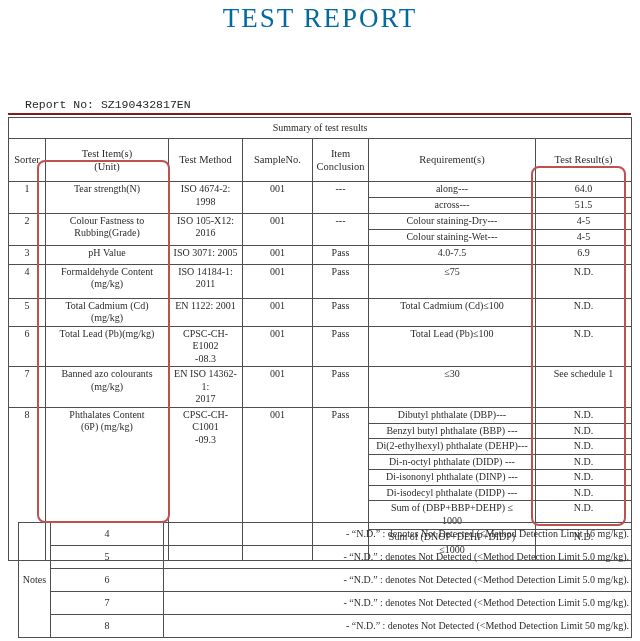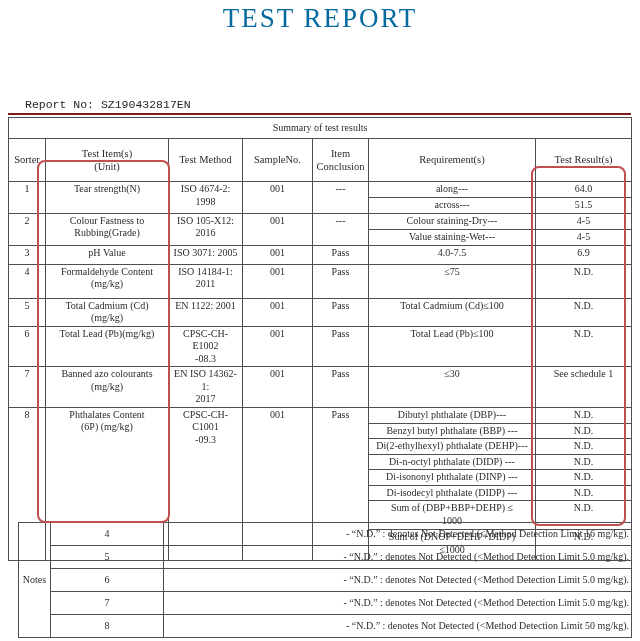--- a/index.html
+++ b/index.html
@@ -90,21 +90,21 @@
         <td rowspan="2">Colour Fastness to
 Rubbing(Grade)</td>
         <td rowspan="2">ISO 105-X12:
 2016</td>
         <td rowspan="2">001</td>
         <td rowspan="2">---</td>
         <td>Colour staining-Dry---</td>
         <td>4-5</td>
       </tr>
       <tr style="height:16px">
-        <td>Value staining-Wet---</td>
+        <td>Colour staining-Wet---</td>
         <td>4-5</td>
       </tr>
 
       <tr style="height:19px">
         <td>3</td>
         <td>pH Value</td>
         <td>ISO 3071:  2005</td>
         <td>001</td>
         <td>Pass</td>
         <td>4.0-7.5</td>

